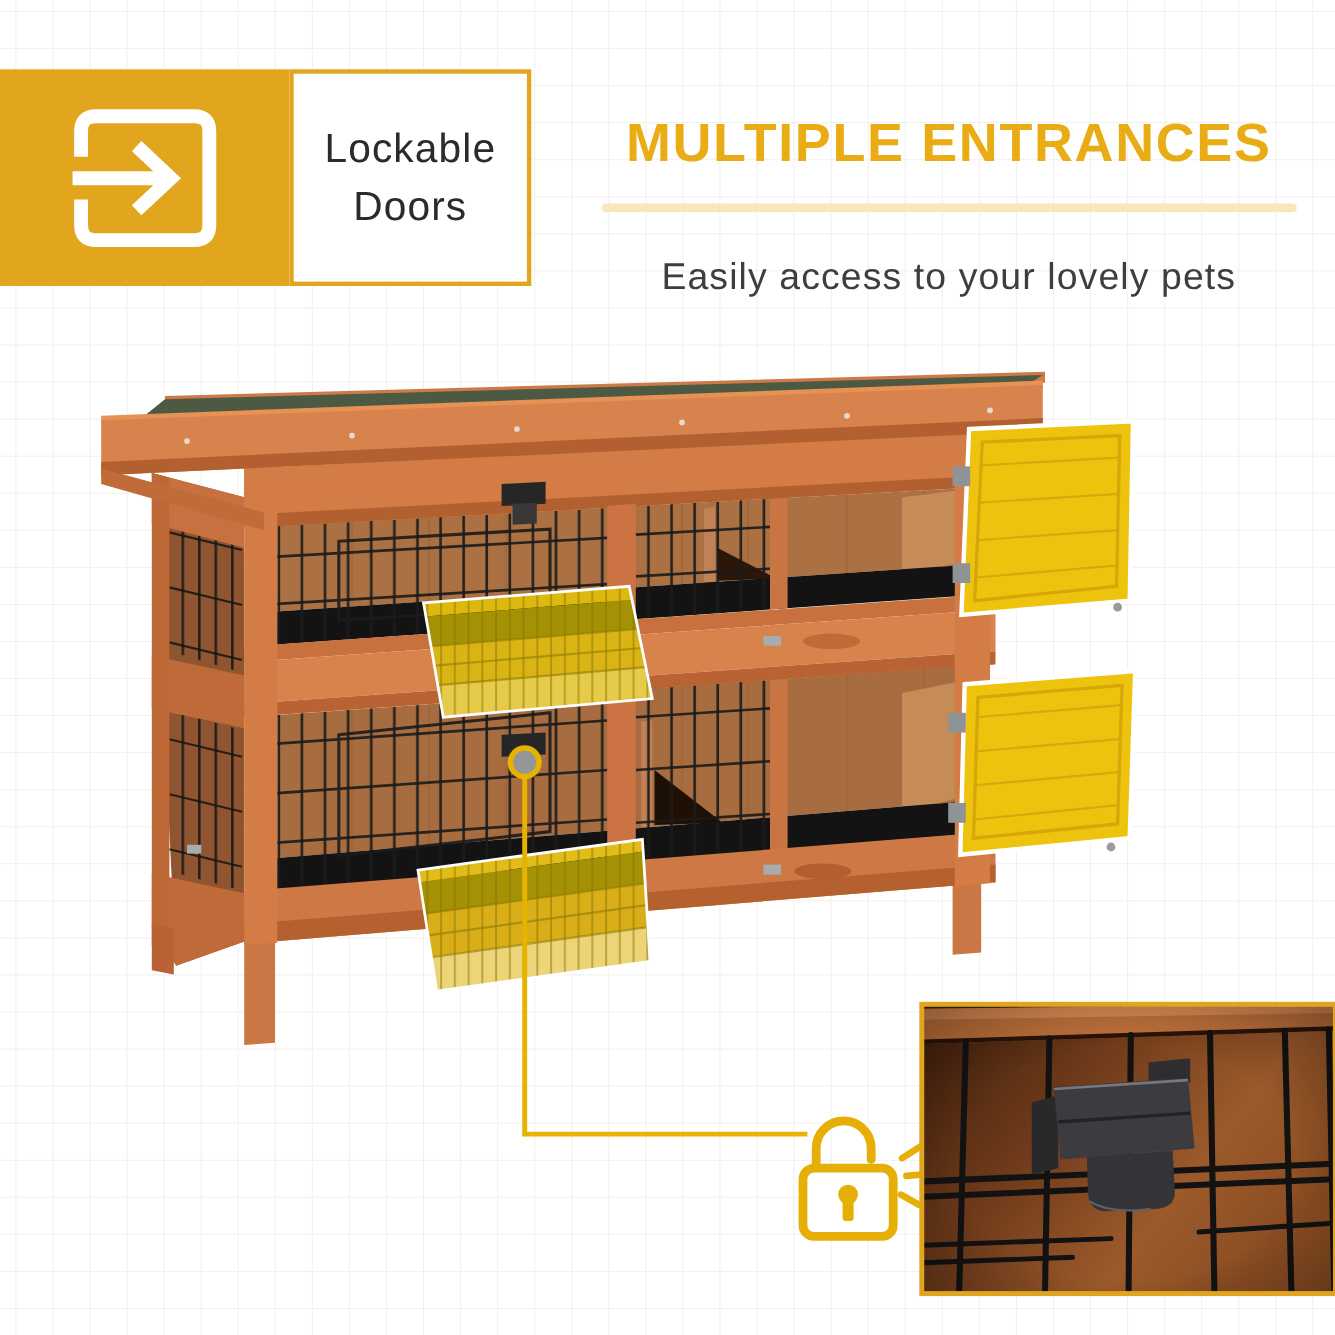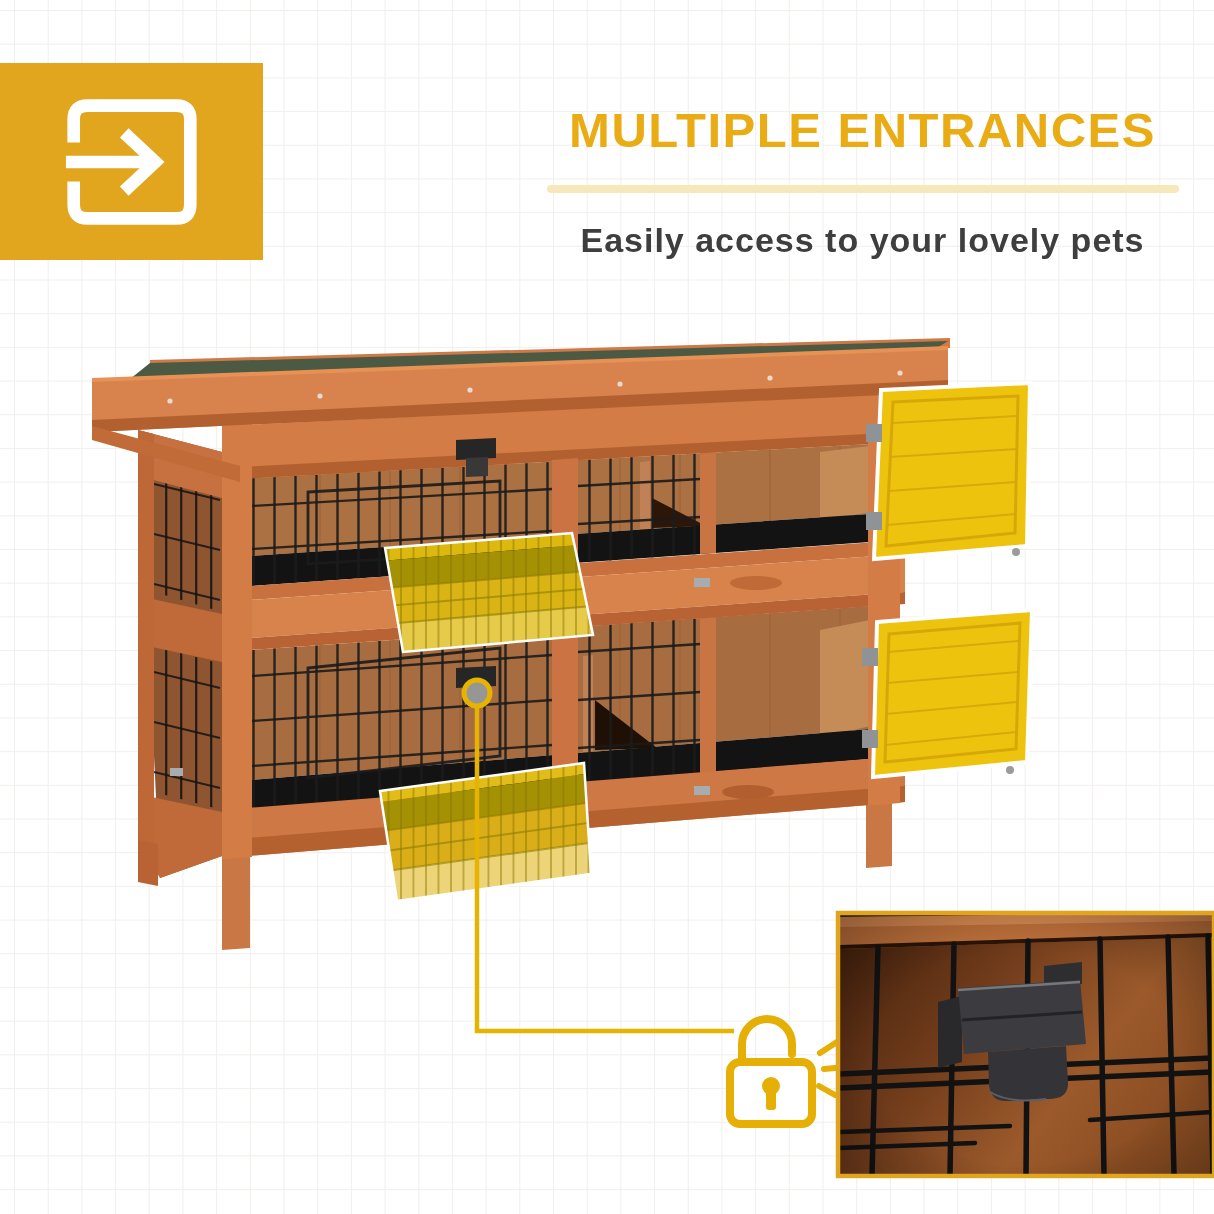--- a/index.html
+++ b/index.html
@@ -34,37 +34,41 @@
   
   .headline{position:absolute;left:545px;top:92px;width:635px;text-align:center;}
   .headline h1{
     margin:13px;font-size:49px;font-weight:bold;color:#E9AC14;
     letter-spacing:1.5px;white-space:nowrap;line-height:1.05;
   }
   .headline .underline{
     width:632px;height:8px;background:#F7E8BC;border-radius:4px;margin:29px auto 0;
   }
   .headline p{
-    margin:28px 0 0;font-size:34px;color:#3E3E3E;letter-spacing:1px;font-weight:700;
+    margin:40px 0 0;font-size:34px;color:#3E3E3E;letter-spacing:1px;font-weight:400;
     white-space:nowrap;
   }
 
   .illustration{position:absolute;left:0;top:0;width:1214px;height:1214px;}
 </style>
 </head>
 <body>
 
 <div class="page">
 
   <div class="badge-icon-box">
     <svg viewBox="0 0 140 140" aria-hidden="true">
       <path d="M 10,50 L 10,26 Q 10,12 24,12 L 116,12 Q 130,12 130,26 L 130,114 Q 130,128 116,128 L 24,128 Q 10,128 10,114 L 10,90" fill="none" stroke="#ffffff" stroke-width="13" stroke-linejoin="round"></path>
       <path d="M 2,70 L 88,70" fill="none" stroke="#ffffff" stroke-width="13"></path>
       <path d="M 62,40 L 94,70 L 62,100" fill="none" stroke="#ffffff" stroke-width="13" stroke-linejoin="miter"></path>
     </svg>
+  </div>
+  <div class="badge-label-box">
+    <span>Lockable</span>
+    <span>Doors</span>
   </div>
 
   <div class="headline">
     <h1>MULTIPLE ENTRANCES</h1>
     <div class="underline"></div>
     <p>Easily access to your lovely pets</p>
   </div>
 
   <svg class="illustration" viewBox="0 0 1214 1214" role="img" aria-label="Two-storey wooden rabbit hutch with black wire mesh fronts; two yellow-highlighted doors are shown open on the right, two yellow-highlighted pull-out cleaning trays are shown pulled out, and a callout line runs from a lock fastener to a padlock icon beside a close-up photo of the metal lock clip on the cage wire">
     <defs>

